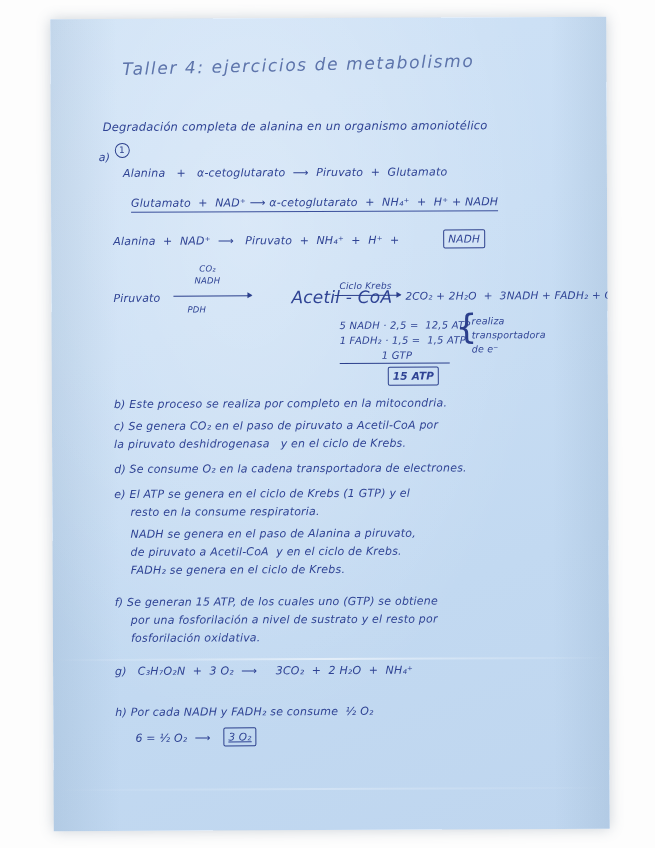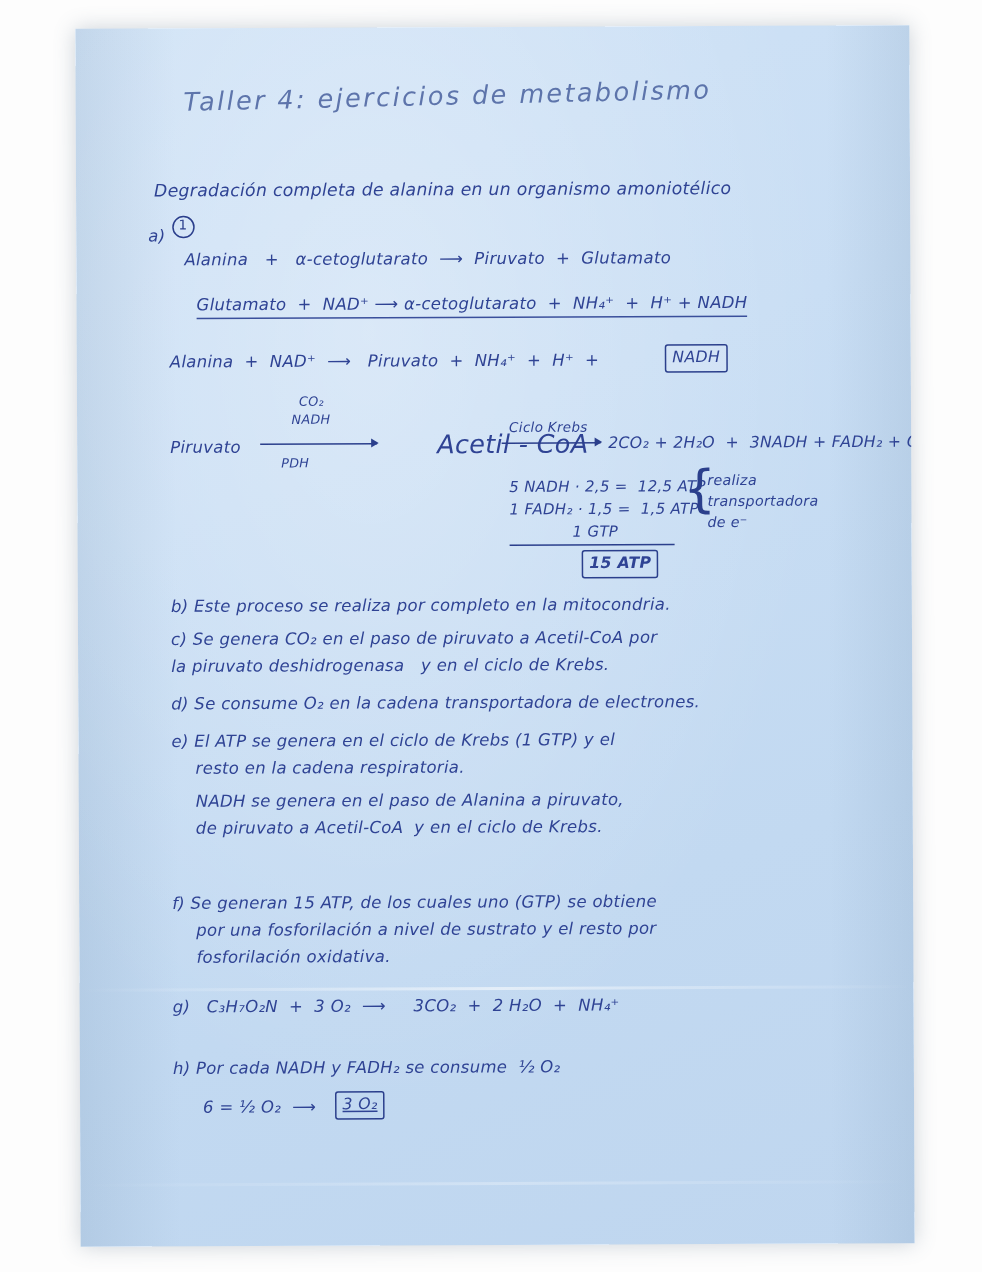--- a/index.html
+++ b/index.html
@@ -175,23 +175,24 @@
     <div class="ink hand" style="left: 420px; top: 324px; font-size: 9.5px;">de e⁻</div>
 
     <div class="ink hand" style="left: 62px; top: 378px; font-size: 11px;">b) Este proceso se realiza por completo en la mitocondria.</div>
 
     <div class="ink hand" style="left: 62px; top: 400px; font-size: 11px;">c) Se genera CO₂ en el paso de piruvato a Acetil-CoA por</div>
     <div class="ink hand" style="left: 62px; top: 418px; font-size: 11px;">la piruvato deshidrogenasa   y en el ciclo de Krebs.</div>
 
     <div class="ink hand" style="left: 62px; top: 443px; font-size: 11px;">d) Se consume O₂ en la cadena transportadora de electrones.</div>
 
     <div class="ink hand" style="left: 62px; top: 468px; font-size: 11px;">e) El ATP se genera en el ciclo de Krebs (1 GTP) y el</div>
-    <div class="ink hand" style="left: 78px; top: 486px; font-size: 11px;">resto en la cadena respiratoria.</div>
+    <div class="ink hand" style="left: 78px; top: 486px; font-size: 11px;">resto en la consume respiratoria.</div>
     <div class="ink hand" style="left: 78px; top: 508px; font-size: 11px;">NADH se genera en el paso de Alanina a piruvato,</div>
     <div class="ink hand" style="left: 78px; top: 526px; font-size: 11px;">de piruvato a Acetil-CoA  y en el ciclo de Krebs.</div>
+    <div class="ink hand" style="left: 78px; top: 544px; font-size: 11px;">FADH₂ se genera en el ciclo de Krebs.</div>
 
     <div class="ink hand" style="left: 62px; top: 576px; font-size: 11px;">f) Se generan 15 ATP, de los cuales uno (GTP) se obtiene</div>
     <div class="ink hand" style="left: 78px; top: 594px; font-size: 11px;">por una fosforilación a nivel de sustrato y el resto por</div>
     <div class="ink hand" style="left: 78px; top: 612px; font-size: 11px;">fosforilación oxidativa.</div>
 
     <div class="ink hand" style="left: 62px; top: 645px; font-size: 11px;">g)   C₃H₇O₂N  +  3 O₂  ⟶     3CO₂  +  2 H₂O  +  NH₄⁺</div>
 
     <div class="ink hand" style="left: 62px; top: 686px; font-size: 11px;">h) Por cada NADH y FADH₂ se consume  ½ O₂</div>
     <div class="ink hand" style="left: 82px; top: 712px; font-size: 11px;">6 = ½ O₂  ⟶</div>
     <div class="ink hand boxed" style="left: 170px; top: 709px; font-size: 10.5px; text-decoration: underline;">3 O₂</div>

